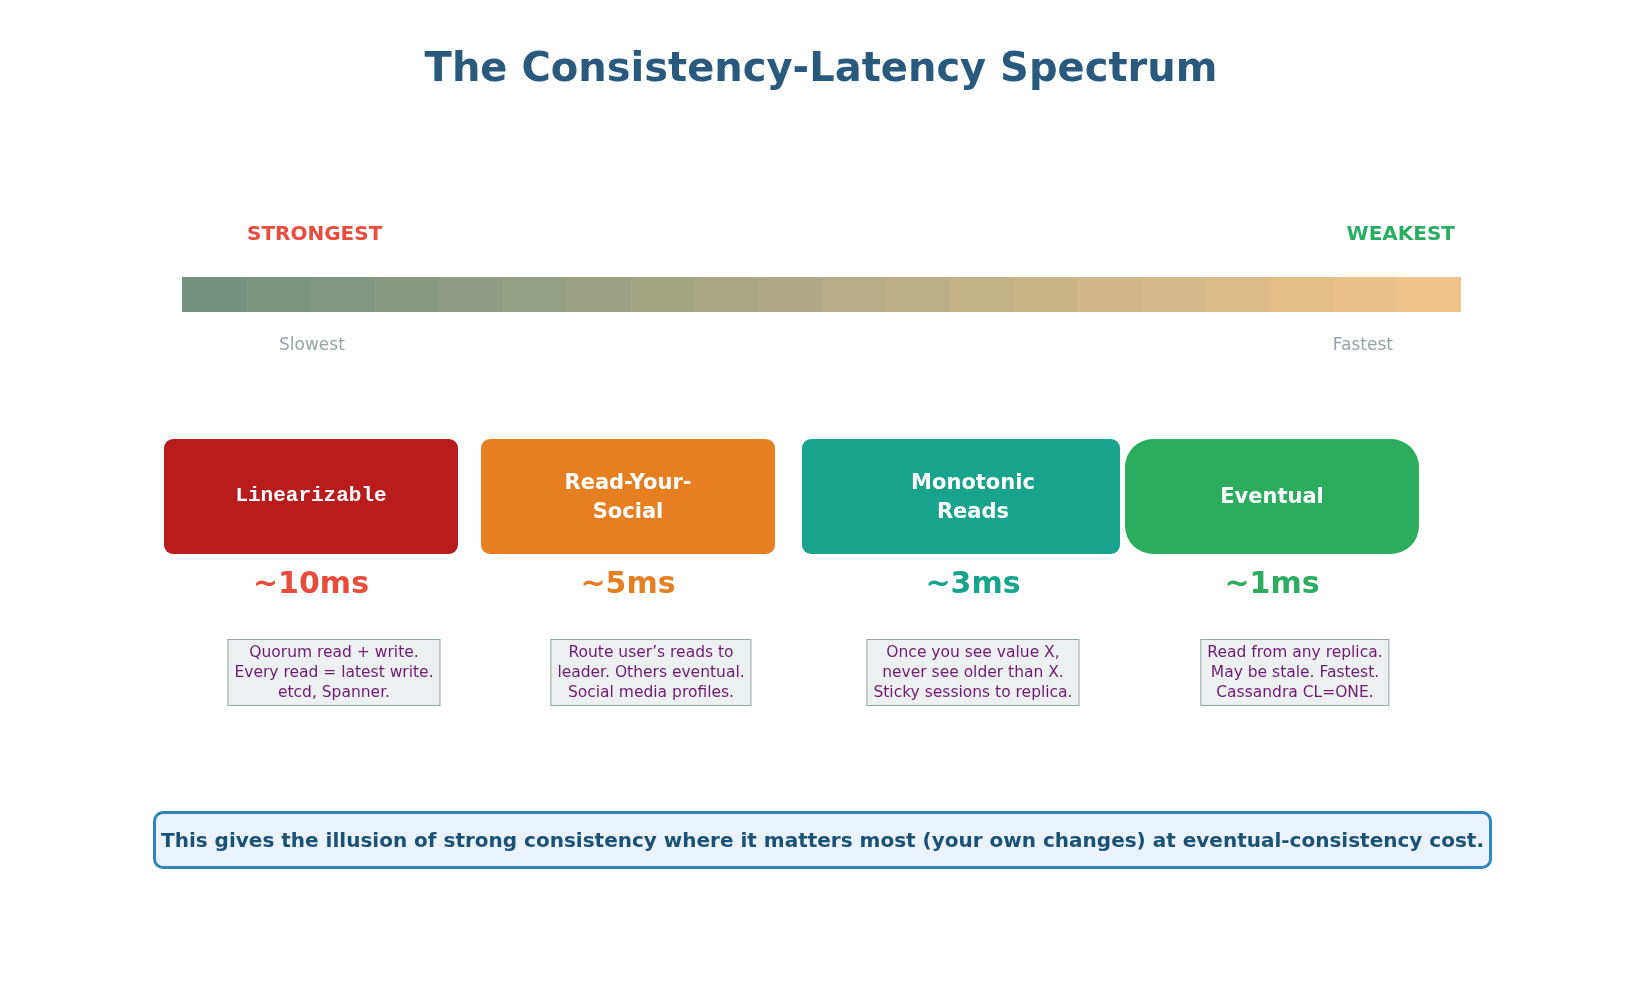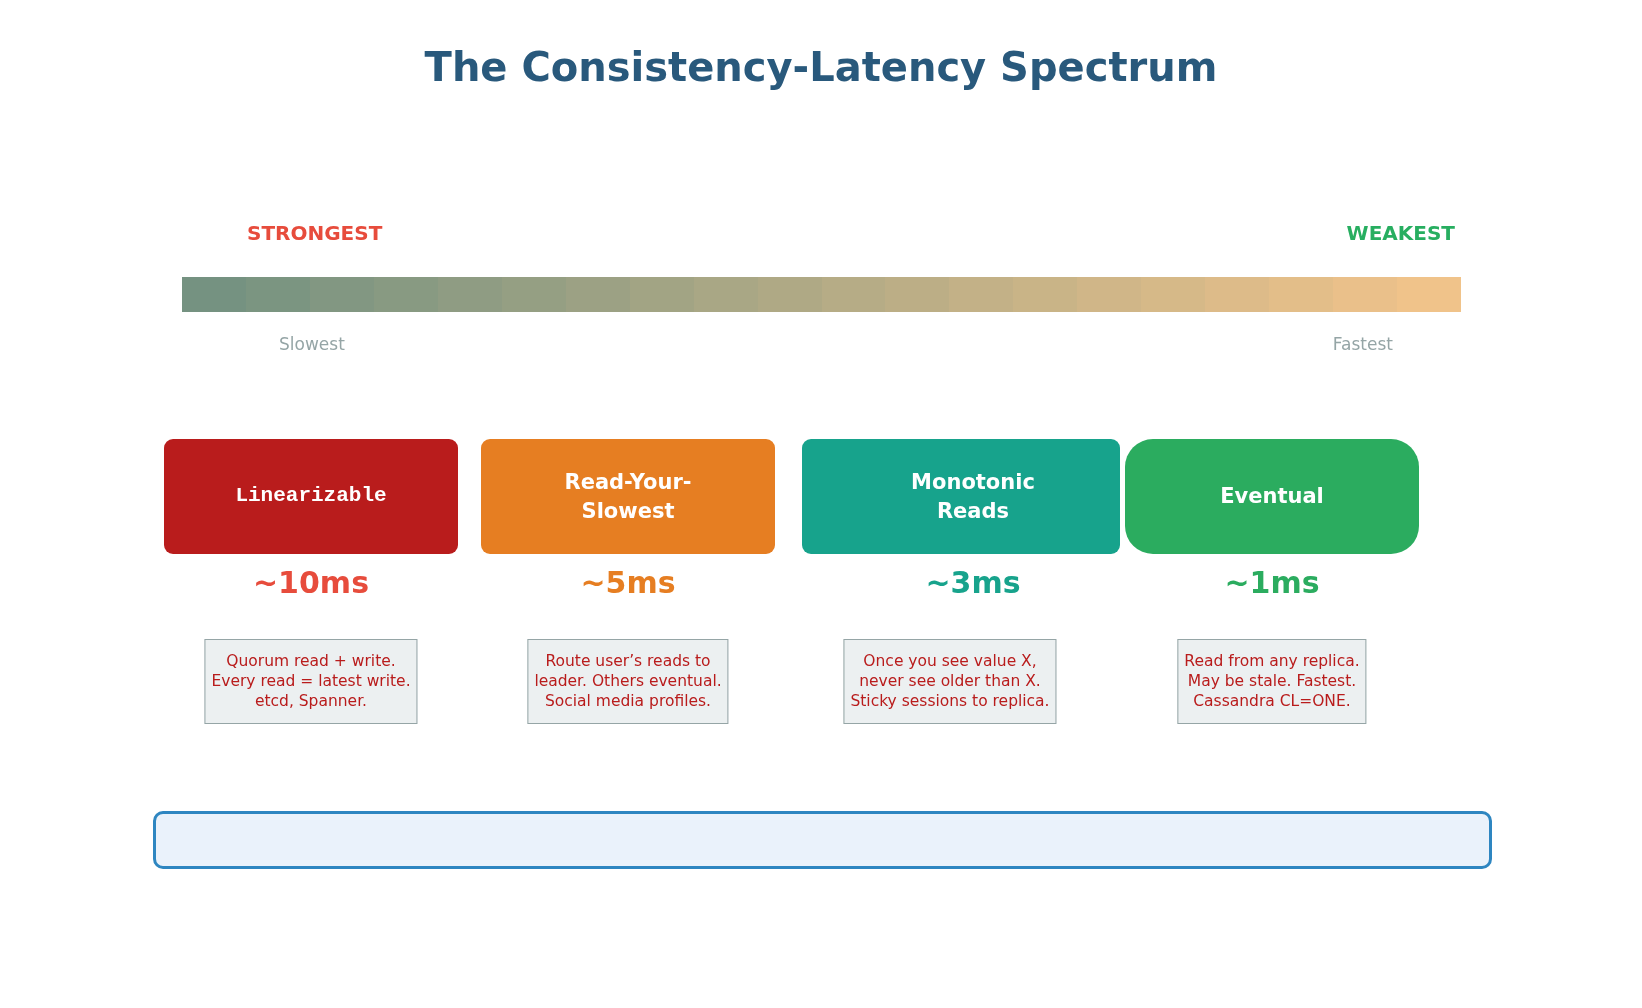--- a/index.html
+++ b/index.html
@@ -77,26 +77,27 @@
     text-align: center;
     font-size: 30px;
     font-weight: bold;
   }
 
   .desc-box {
     top: 639px;
     transform: translateX(-50%);
     background: #ecf0f1;
     border: 1px solid #95a5a6;
-    padding: 12px 6px;
+    padding: 3px 6px;
     font-size: 15.5px;
     line-height: 1.28;
     text-align: center;
-    color: #b91c1c;
+    color: #701a75;
     white-space: pre-line;
+    margin-left: 23px;
   }
   .dc0 { left: 311px; }
   .dc1 { left: 628px; }
   .dc2 { left: 950px; }
   .dc3 { left: 1272px; }
 
   .callout {
     left: 153px;
     top: 811px;
     width: 1339px;
@@ -145,21 +146,21 @@
     <div class="seg" style="background: rgb(234, 192, 138);"></div>
     <div class="seg" style="background: rgb(240, 195, 138);"></div>
   </div>
 
 <div class="abs speed-label slowest" style="color: rgb(149, 165, 166); margin-left: 32px;">Slowest</div>
 
 <div class="abs speed-label fastest" style="color: rgb(149, 165, 166);">Fastest</div>
 
 <div class="abs level-box lv0" style="background: #b91c1c; font-family: Liberation Mono, monospace;">Linearizable</div>
 <div class="abs level-box lv1" style="background: rgb(230, 126, 34);">Read-Your-
-Slowest</div>
+Social</div>
 <div class="abs level-box lv2" style="background: rgb(23, 163, 140);">Monotonic
 Reads</div>
 <div class="abs level-box lv3" style="background: rgb(43, 172, 95);">Eventual</div>
 
 <div class="abs latency-label lv0" style="color: rgb(231, 76, 60);">~10ms</div>
 <div class="abs latency-label lv1" style="color: rgb(230, 126, 34);">~5ms</div>
 <div class="abs latency-label lv2" style="color: rgb(23, 163, 140);">~3ms</div>
 <div class="abs latency-label lv3" style="color: rgb(43, 172, 95);">~1ms</div>
 
 <div class="abs desc-box dc0">Quorum read + write.
@@ -169,13 +170,14 @@
 leader. Others eventual.
 Social media profiles.</div>
 <div class="abs desc-box dc2">Once you see value X,
 never see older than X.
 Sticky sessions to replica.</div>
 <div class="abs desc-box dc3">Read from any replica.
 May be stale. Fastest.
 Cassandra CL=ONE.</div>
 
 <div class="abs callout" style="border-color: rgb(46, 134, 193); background: rgb(234, 242, 251); color: rgb(26, 82, 118);">
+  <div>This gives the illusion of strong consistency where it matters most (your own changes) at eventual-consistency cost.</div>
 </div>
 
 </body></html>

